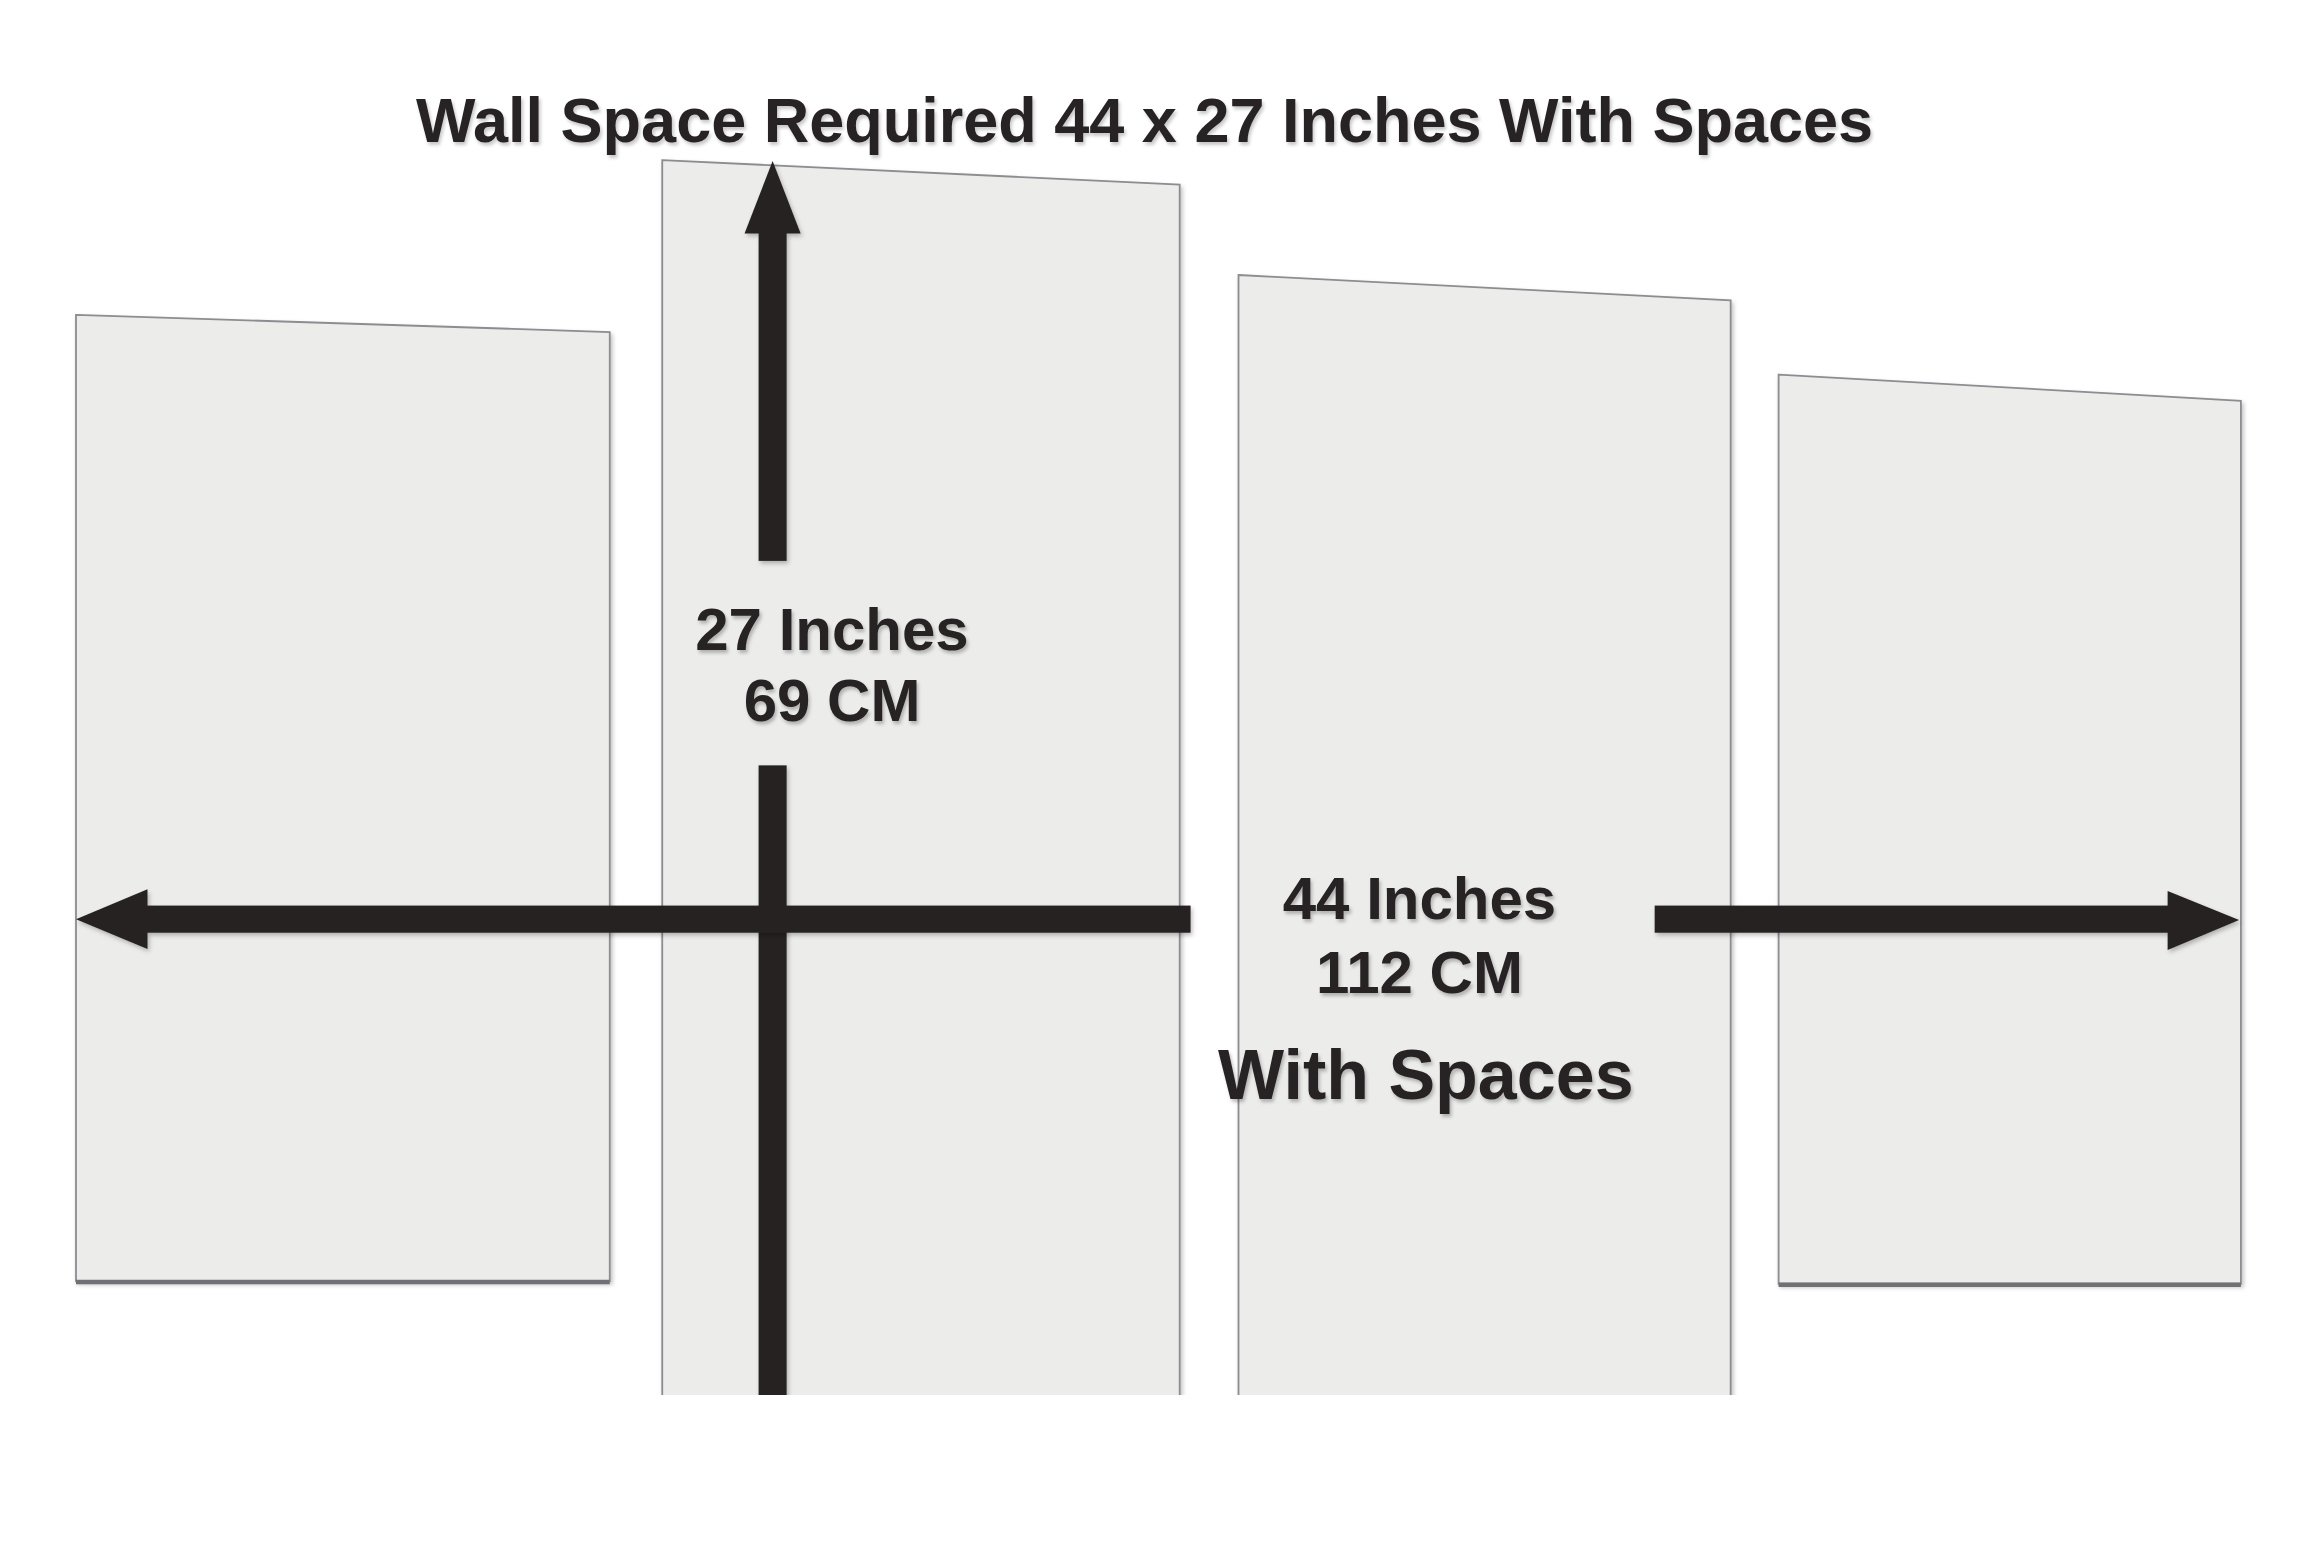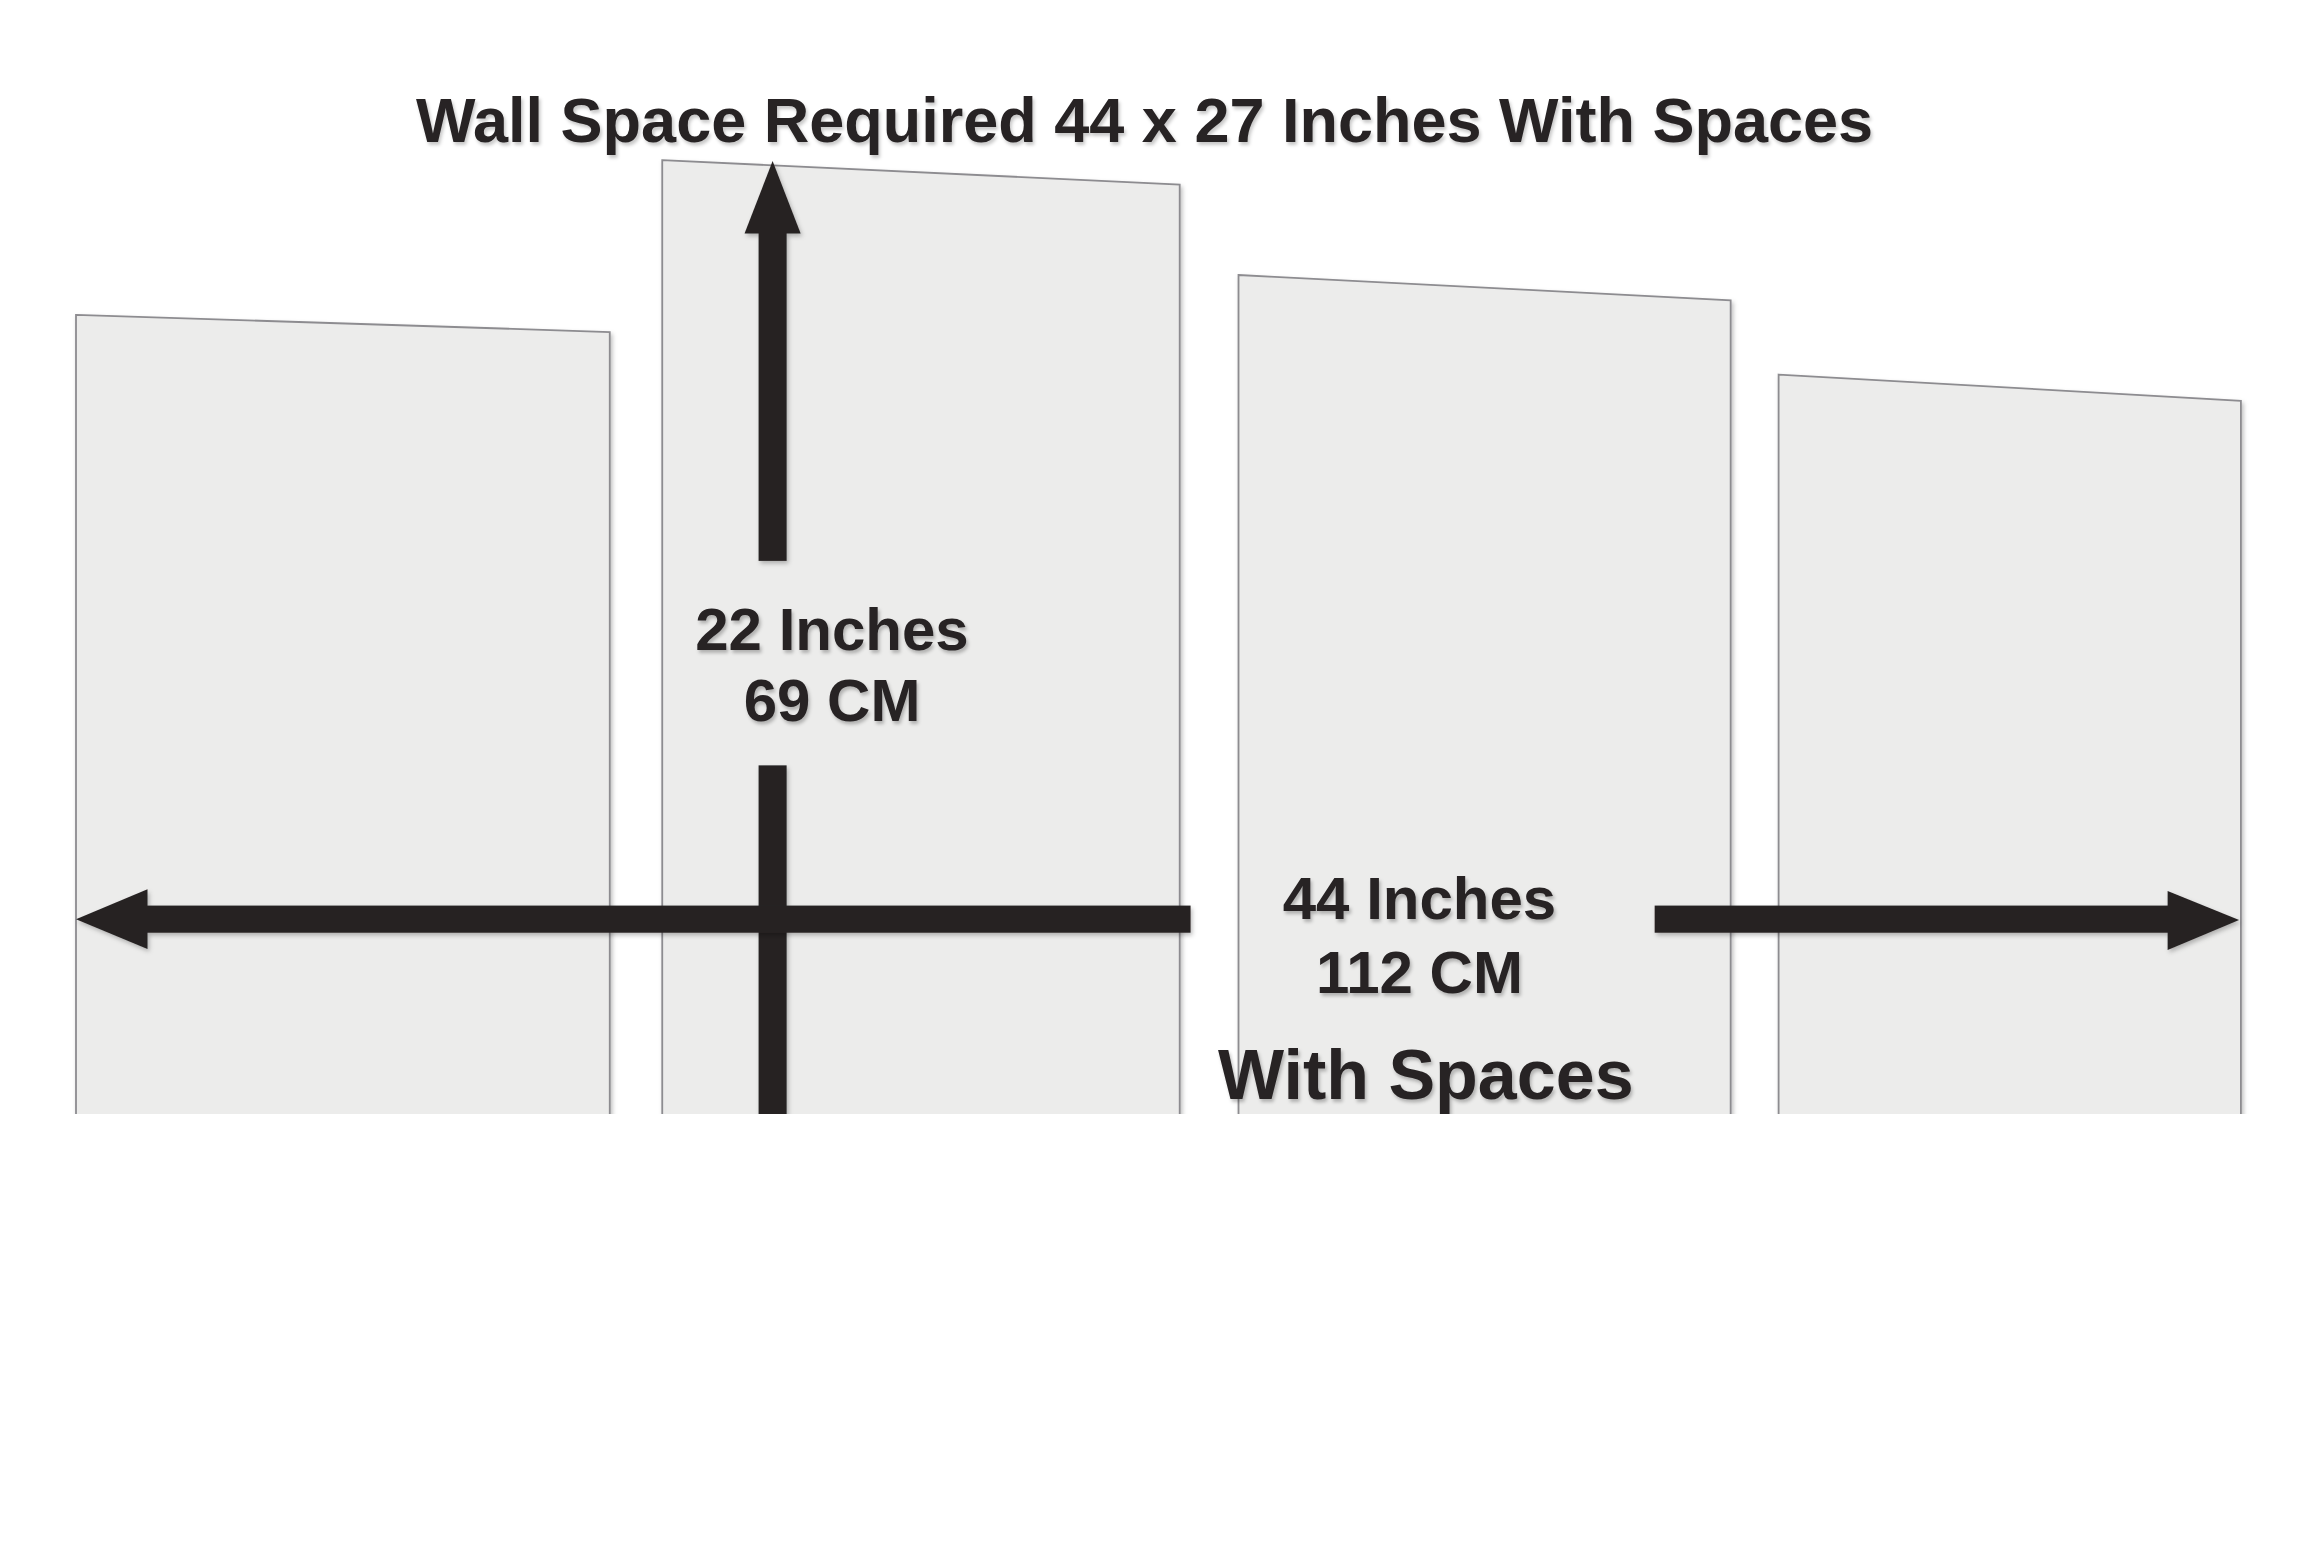--- a/index.html
+++ b/index.html
@@ -4,21 +4,21 @@
 <style>
   html, body {
     margin: 0;
     padding: 0;
     background: var(--bg, #fff);
     font-family: "Liberation Sans", sans-serif;
   }
   .canvas {
     position: relative;
     width: 2316px;
-    height: 1114px;
+    height: 1395px;
     background: var(--bg, #fff);
     overflow: hidden;
   }
   .layer {
     position: absolute;
     left: 0; top: 0;
     width: 2316px;
     height: 1566px;
   }
   .title {
@@ -115,21 +115,21 @@
       <polygon class="arrow" points="84,1016 163,983 163,1049"></polygon>
       <rect class="arrow" x="157" y="1001" width="1159" height="30"></rect>
       <rect class="arrow" x="1829" y="1001" width="573" height="30"></rect>
       <polygon class="arrow" points="2396,985 2396,1050 2475,1017"></polygon>
     </g>
   </svg>
 
   <div class="title">Wall Space Required 44 x 27 Inches With Spaces</div>
 
   <div class="dim dim-vertical">
-    <div>22 Inches</div>
+    <div>27 Inches</div>
     <div>69 CM</div>
   </div>
 
   <div class="dim dim-horizontal">
     <div>44 Inches</div>
     <div>112 CM</div>
   </div>
 
   <div class="dim dim-note">
     <div>With Spaces</div>

